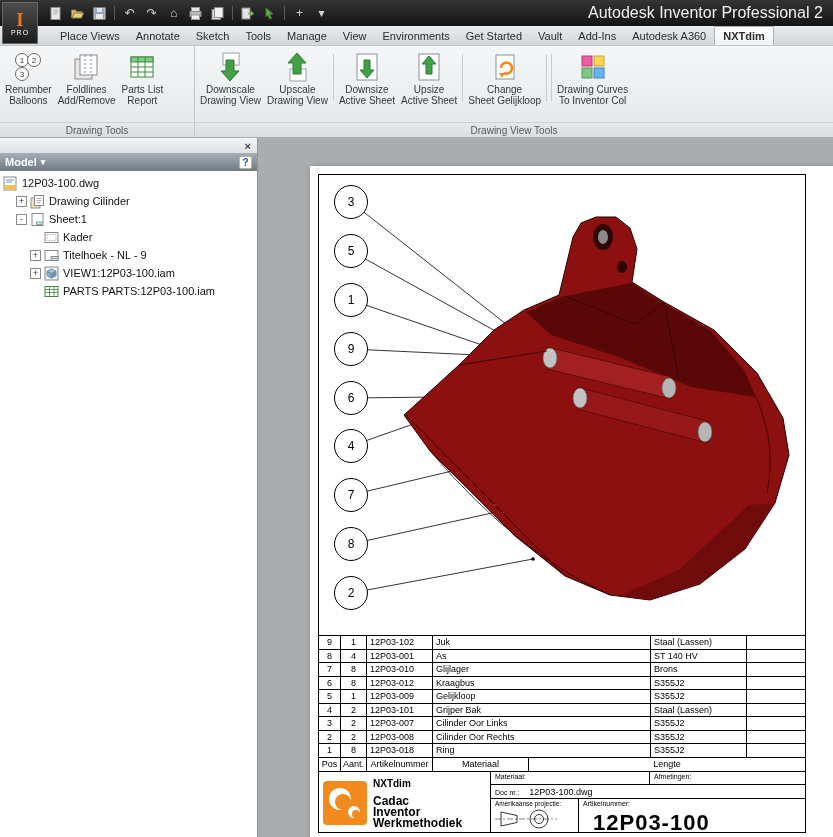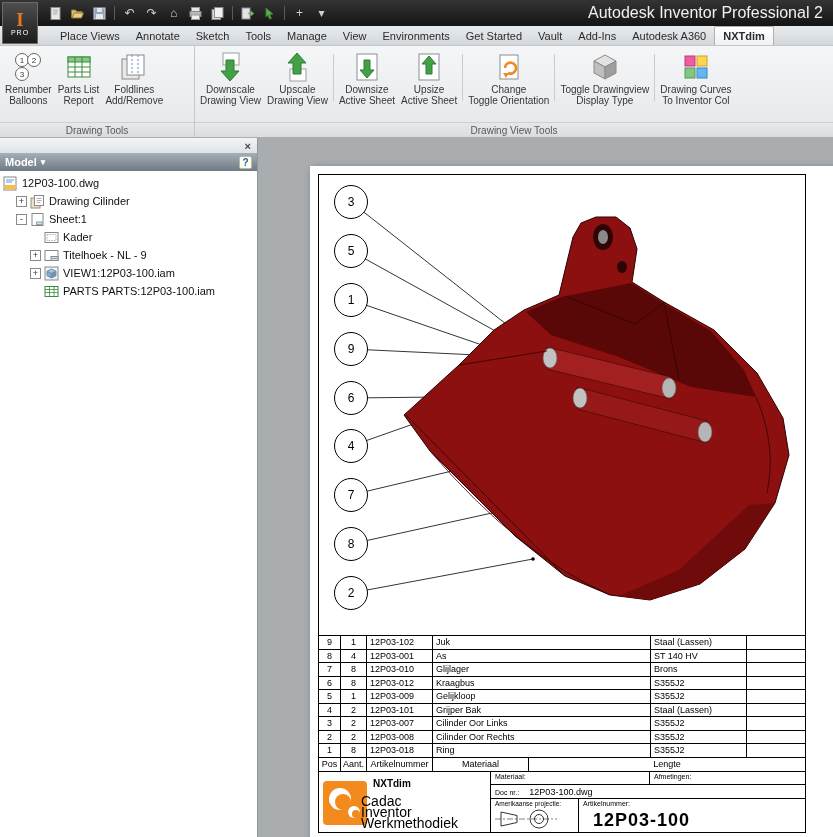--- a/index.html
+++ b/index.html
@@ -64,30 +64,30 @@
   .c3{width:218px;padding-left:3px}
   .c4{width:96px;padding-left:3px}
   .c5{flex:1}
   .phead .pcell{text-align:center;padding-left:0}
 
   
   .title-block{position:absolute;left:0;right:0;top:595.5px;bottom:0;border-top:1px solid #000;font-size:8px;color:#000}
   .tbl-left{position:absolute;left:0;top:0;bottom:0;width:172px;border-right:1px solid #000}
   .tbl-logo{position:absolute;left:4px;top:9px;width:44px;height:44px}
   .tbl-brand{position:absolute;left:54px;top:6px;font-size:10px;font-weight:bold}
-  .tbl-lines{position:absolute;left:42px;top:24px;font-size:14px;font-weight:normal;line-height:11px}
+  .tbl-lines{position:absolute;left:54px;top:24px;font-size:12px;font-weight:bold;line-height:11px}
   .tbl-mat{position:absolute;left:172px;top:0;width:159px;height:13px;border-right:1px solid #000;border-bottom:1px solid #000;padding:1px 0 0 4px;font-size:7px}
   .tbl-afm{position:absolute;left:331px;top:0;right:0;height:13px;border-bottom:1px solid #000;padding:1px 0 0 4px;font-size:7px}
   .tbl-doc{position:absolute;left:172px;top:13px;right:0;height:14px;border-bottom:1px solid #000;padding:2px 0 0 4px}
   .tbl-doc .lab{font-size:7px;margin-right:8px}
   .tbl-doc .val{font-size:9px}
   .tbl-proj{position:absolute;left:172px;top:27px;width:88px;bottom:0;border-right:1px solid #000;padding:1px 0 0 4px;font-size:6.5px}
   .tbl-art{position:absolute;left:260px;top:27px;right:0;bottom:0;padding:1px 0 0 4px}
   .tbl-art .lab{font-size:7px}
-  .tbl-art .val{font-size:18px;font-weight:bold;margin:3px 0 0 10px;letter-spacing:1px}
+  .tbl-art .val{font-size:22px;font-weight:bold;margin:3px 0 0 10px;letter-spacing:1px}
 </style>
 </head>
 <body>
 
 <div class="app">
 
   <div class="titlebar">
     <div class="app-logo">
       <span class="ii">I</span>
       <span class="pro">PRO</span>
@@ -172,40 +172,40 @@
               <circle cx="22" cy="9" r="6.5" fill="#fff" stroke="#666"></circle>
               <text x="22" y="12" font-size="8" text-anchor="middle" fill="#333">2</text>
               <circle cx="10" cy="23" r="6.5" fill="#fff" stroke="#666"></circle>
               <text x="10" y="26" font-size="8" text-anchor="middle" fill="#333">3</text>
             </svg></span>
         <span class="rl">Renumber</span>
         <span class="rl">Balloons</span>
       </div>
       <div class="rbtn">
         <span class="ric"><svg viewBox="0 0 32 32">
+              <rect x="4" y="8" width="17" height="20" fill="#e8e8e8" stroke="#8a8a8a"></rect>
+              <rect x="9" y="4" width="17" height="20" fill="#fff" stroke="#8a8a8a"></rect>
+              <line x1="14" y1="4" x2="14" y2="24" stroke="#4a90d9" stroke-dasharray="2 2"></line>
+              <line x1="20" y1="4" x2="20" y2="24" stroke="#4a90d9" stroke-dasharray="2 2"></line>
+            </svg></span>
+        <span class="rl">Foldlines</span>
+        <span class="rl">Add/Remove</span>
+      </div>
+      <div class="rbtn">
+        <span class="ric"><svg viewBox="0 0 32 32">
               <rect x="5" y="6" width="22" height="20" fill="#fff" stroke="#3c8c3c"></rect>
               <rect x="5" y="6" width="22" height="5" fill="#86c986" stroke="#3c8c3c"></rect>
               <line x1="5" y1="16" x2="27" y2="16" stroke="#3c8c3c"></line>
               <line x1="5" y1="21" x2="27" y2="21" stroke="#3c8c3c"></line>
               <line x1="12" y1="6" x2="12" y2="26" stroke="#3c8c3c"></line>
               <line x1="19" y1="6" x2="19" y2="26" stroke="#3c8c3c"></line>
             </svg></span>
         <span class="rl">Parts List</span>
         <span class="rl">Report</span>
       </div>
-      <div class="rbtn">
-        <span class="ric"><svg viewBox="0 0 32 32">
-              <rect x="4" y="8" width="17" height="20" fill="#e8e8e8" stroke="#8a8a8a"></rect>
-              <rect x="9" y="4" width="17" height="20" fill="#fff" stroke="#8a8a8a"></rect>
-              <line x1="14" y1="4" x2="14" y2="24" stroke="#4a90d9" stroke-dasharray="2 2"></line>
-              <line x1="20" y1="4" x2="20" y2="24" stroke="#4a90d9" stroke-dasharray="2 2"></line>
-            </svg></span>
-        <span class="rl">Foldlines</span>
-        <span class="rl">Add/Remove</span>
-      </div>
       <div class="glabel">Drawing Tools</div>
     </div>
 
     <div class="rgroup" style="flex:1;border-right:none">
       <div class="rbtn">
         <span class="ric"><svg viewBox="0 0 32 32">
               <rect x="9" y="2" width="16" height="12" fill="#fff" stroke="#9aa0a5"></rect>
               <polygon points="16,30 7,20 12,20 12,9 20,9 20,20 25,20" fill="#43a047" stroke="#2e7d32"></polygon>
             </svg></span>
         <span class="rl">Downscale</span>
@@ -237,32 +237,23 @@
         <span class="rl">Active Sheet</span>
       </div>
       <div class="vsep"></div>
       <div class="rbtn">
         <span class="ric"><svg viewBox="0 0 32 32">
               <rect x="7" y="4" width="18" height="24" fill="#fff" stroke="#8a8f93"></rect>
               <path d="M12 17 a5.5 5.5 0 1 1 3 5" fill="none" stroke="#f28a1e" stroke-width="2.6"></path>
               <polygon points="10,22 16,22 13,27" fill="#f28a1e"></polygon>
             </svg></span>
         <span class="rl">Change</span>
-        <span class="rl">Toggle Orientation</span>
+        <span class="rl">Sheet Gelijkloop</span>
       </div>
       <div class="vsep"></div>
-      <div class="rbtn">
-        <span class="ric"><svg viewBox="0 0 32 32">
-              <polygon points="16,4 27,10 16,16 5,10" fill="#e2e2e2" stroke="#8a8a8a"></polygon>
-              <polygon points="5,10 16,16 16,28 5,22" fill="#bfbfbf" stroke="#8a8a8a"></polygon>
-              <polygon points="27,10 16,16 16,28 27,22" fill="#9e9e9e" stroke="#8a8a8a"></polygon>
-            </svg></span>
-        <span class="rl">Toggle Drawingview</span>
-        <span class="rl">Display Type</span>
-      </div>
       <div class="vsep"></div>
       <div class="rbtn">
         <span class="ric"><svg viewBox="0 0 32 32">
               <rect x="5" y="5" width="10" height="10" fill="#ef5da0" stroke="#b93c78"></rect>
               <rect x="17" y="5" width="10" height="10" fill="#ffd54f" stroke="#c9a52e"></rect>
               <rect x="5" y="17" width="10" height="10" fill="#81c784" stroke="#55975a"></rect>
               <rect x="17" y="17" width="10" height="10" fill="#64b5f6" stroke="#3f83bd"></rect>
             </svg></span>
         <span class="rl">Drawing Curves</span>
         <span class="rl">To Inventor Col</span>

